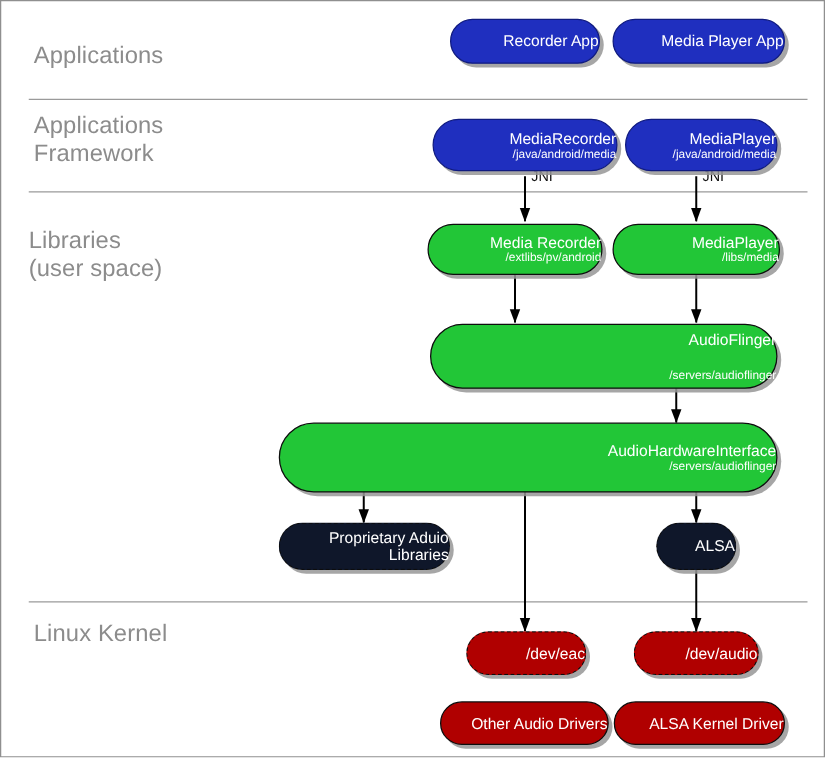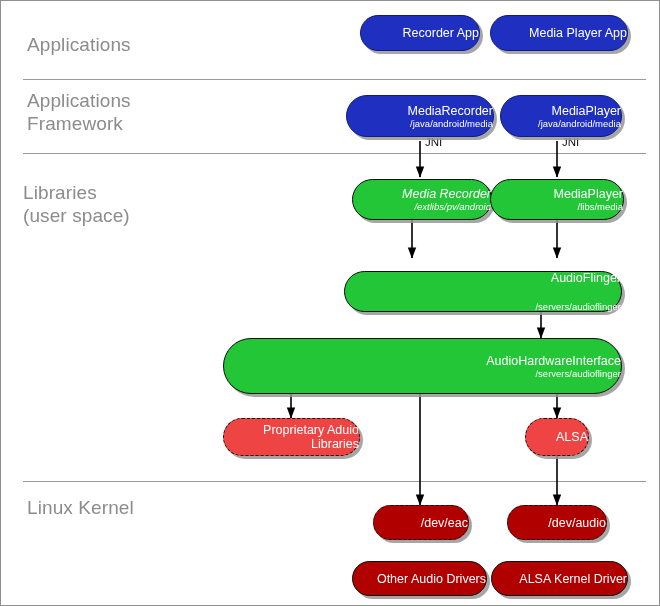--- a/index.html
+++ b/index.html
@@ -65,21 +65,21 @@
   }
   .node.blue {
     background: #1f2fbf;
     border: 1px solid #101b80;
   }
   .node.green {
     background: #22c637;
     border: 1.5px solid #0d0d0d;
   }
   .node.green-dashed {
-    background: #ef4444;
+    background: #0f172a;
     border: 1.5px dashed #0d0d0d;
   }
   .node.red-dashed {
     background: #b00000;
     border: 1.5px dashed #0d0d0d;
   }
   .node.red {
     background: #b00000;
     border: 1.5px solid #0d0d0d;
   }
@@ -141,30 +141,30 @@
 
   <div class="node blue" style="left:345px; top:94px; width:148px; height:42px;">
     <span class="t1">MediaRecorder</span>
     <span class="t2">/java/android/media</span>
   </div>
   <div class="node blue" style="left:499px; top:94px; width:122px; height:42px;">
     <span class="t1">MediaPlayer</span>
     <span class="t2">/java/android/media</span>
   </div>
 
-  <div class="node green" style="left:351px; top:178px; width:140px; height:41px;font-style:italic;">
+  <div class="node green" style="left:341px; top:178px; width:140px; height:41px;">
     <span class="t1">Media Recorder</span>
     <span class="t2">/extlibs/pv/android</span>
   </div>
   <div class="node green" style="left:489px; top:178px; width:134px; height:41px;">
     <span class="t1">MediaPlayer</span>
     <span class="t2">/libs/media</span>
   </div>
 
-  <div class="node green" style="left:343px; top:270px; width:278px; height:41px;gap:16px;">
+  <div class="node green" style="left:343px; top:258px; width:278px; height:52px;gap:16px;">
     <span class="t1">AudioFlinger</span>
     <span class="t2">/servers/audioflinger</span>
   </div>
 
   <div class="node green" style="left:222px; top:337px; width:399px; height:56px;">
     <span class="t1">AudioHardwareInterface</span>
     <span class="t2">/servers/audioflinger</span>
   </div>
 
   <div class="node green-dashed" style="left:222px; top:417px; width:137px; height:38px;">

